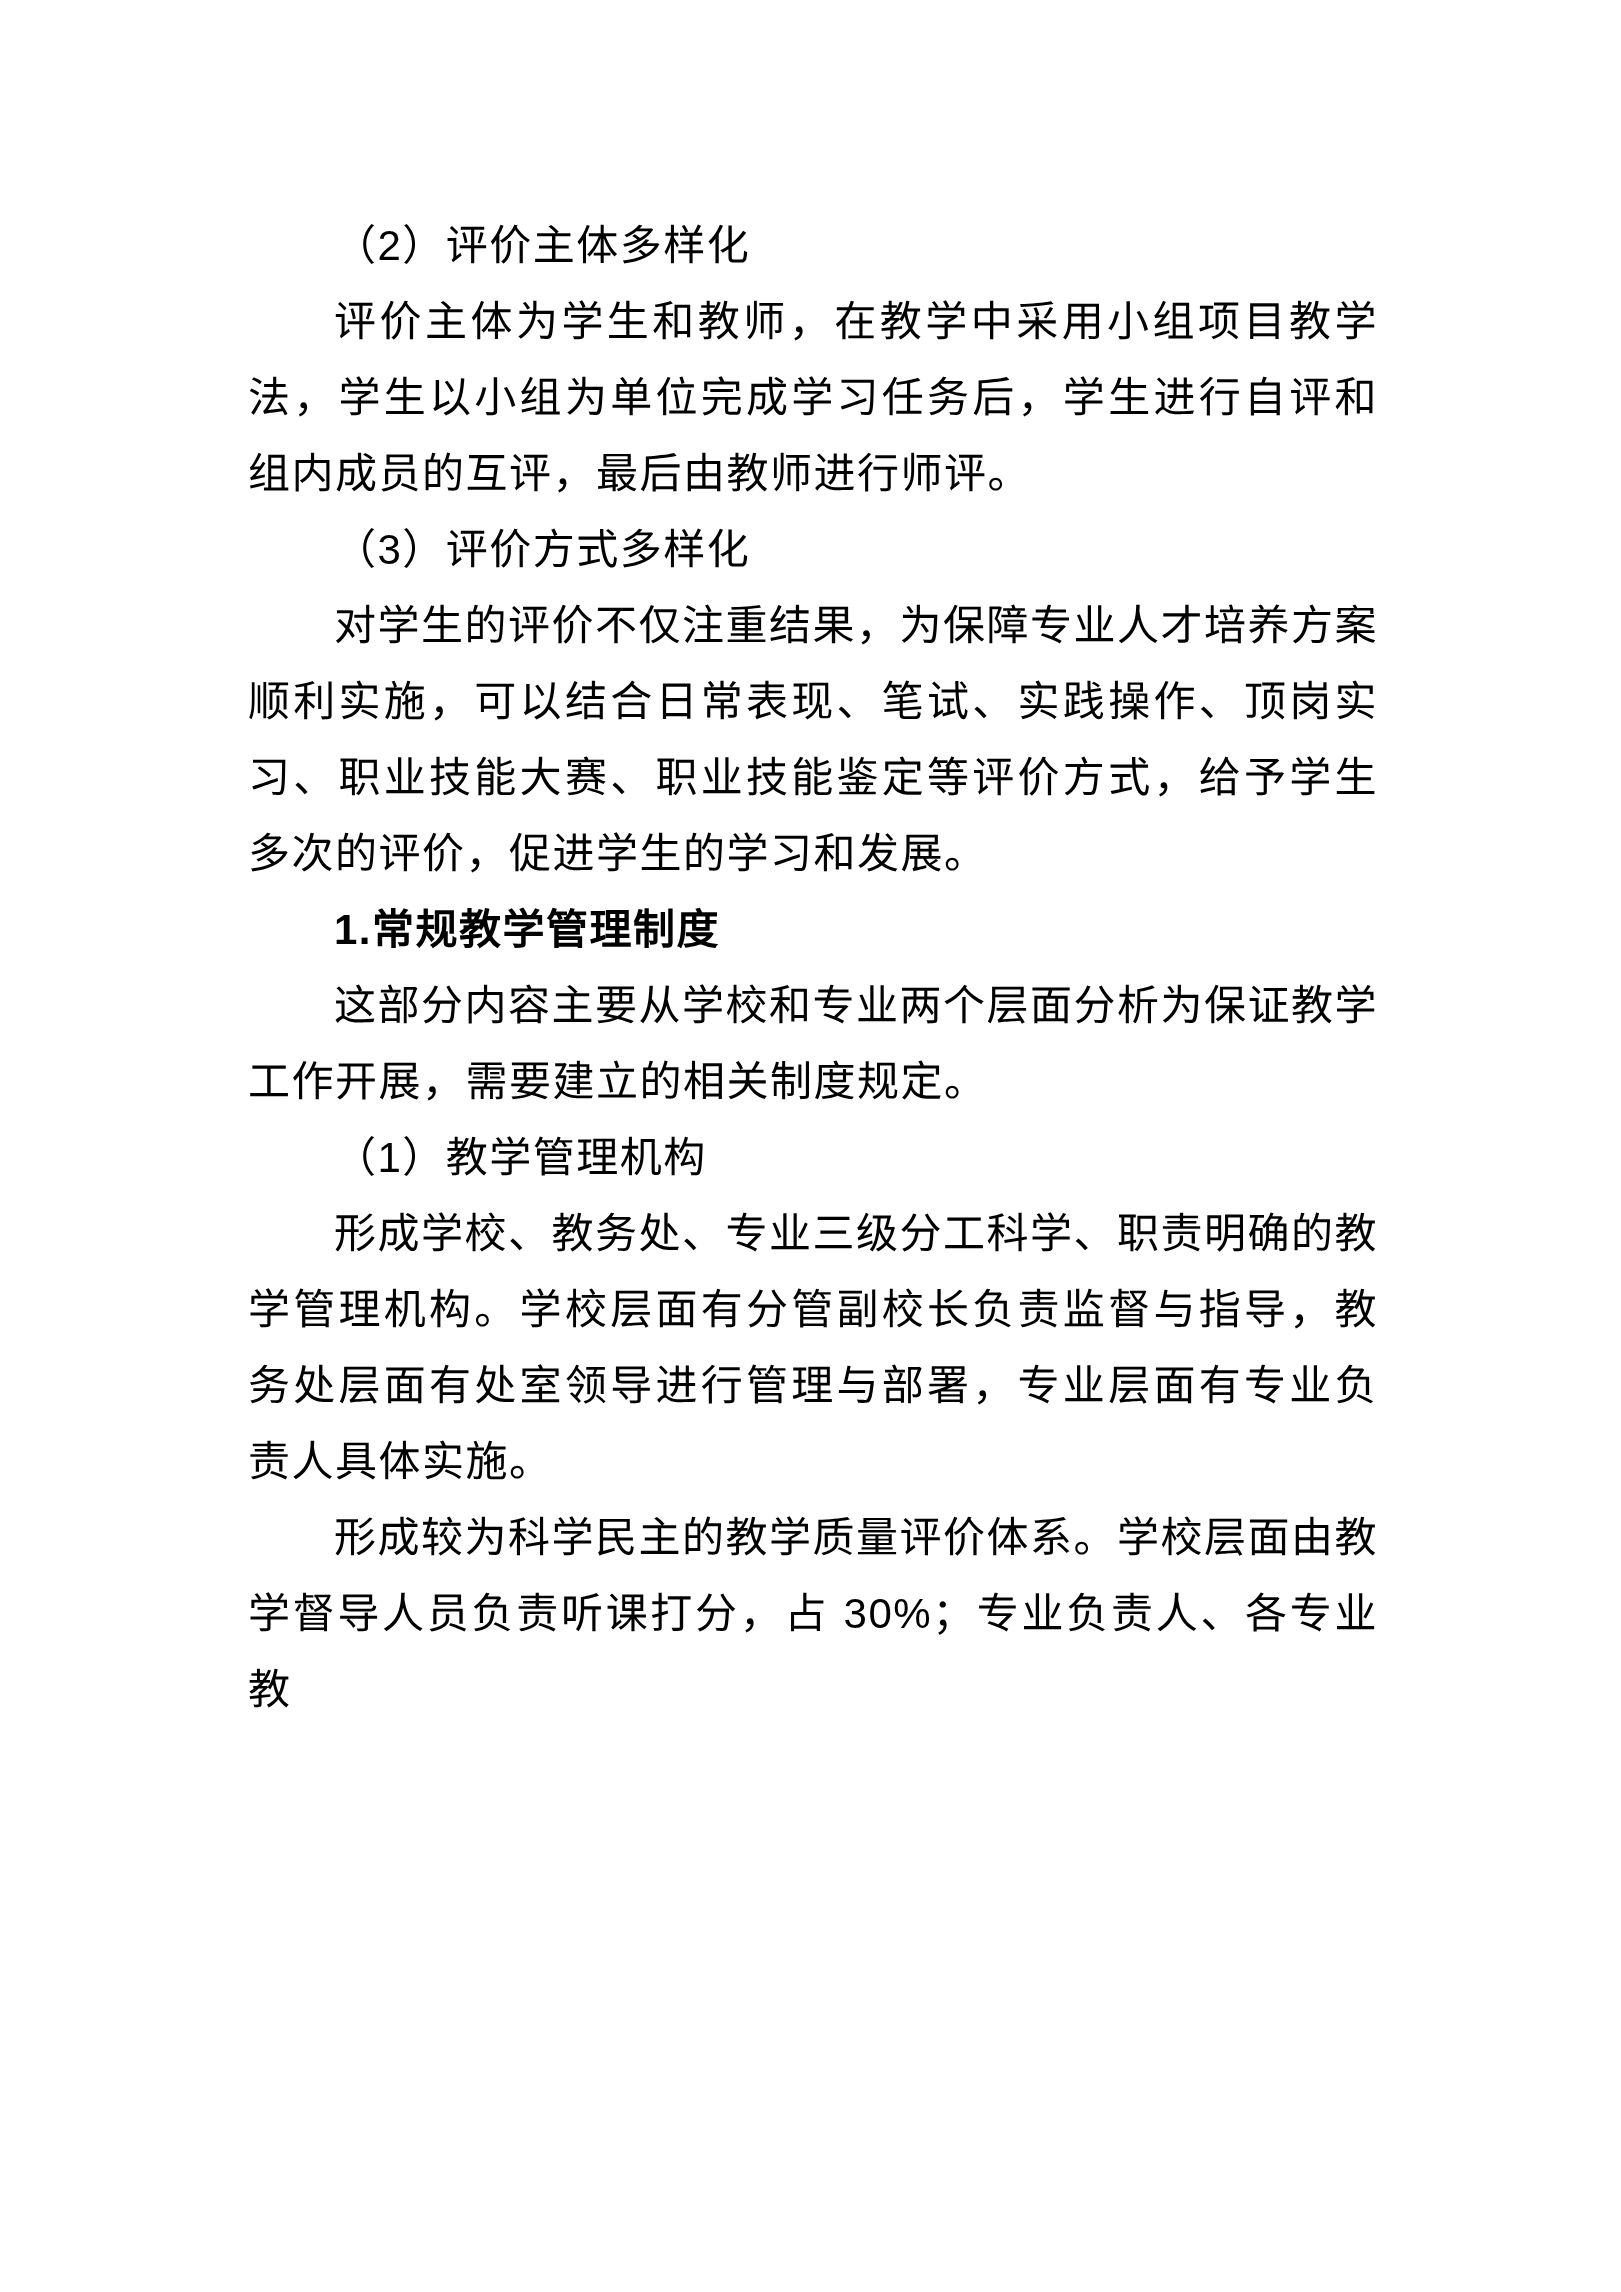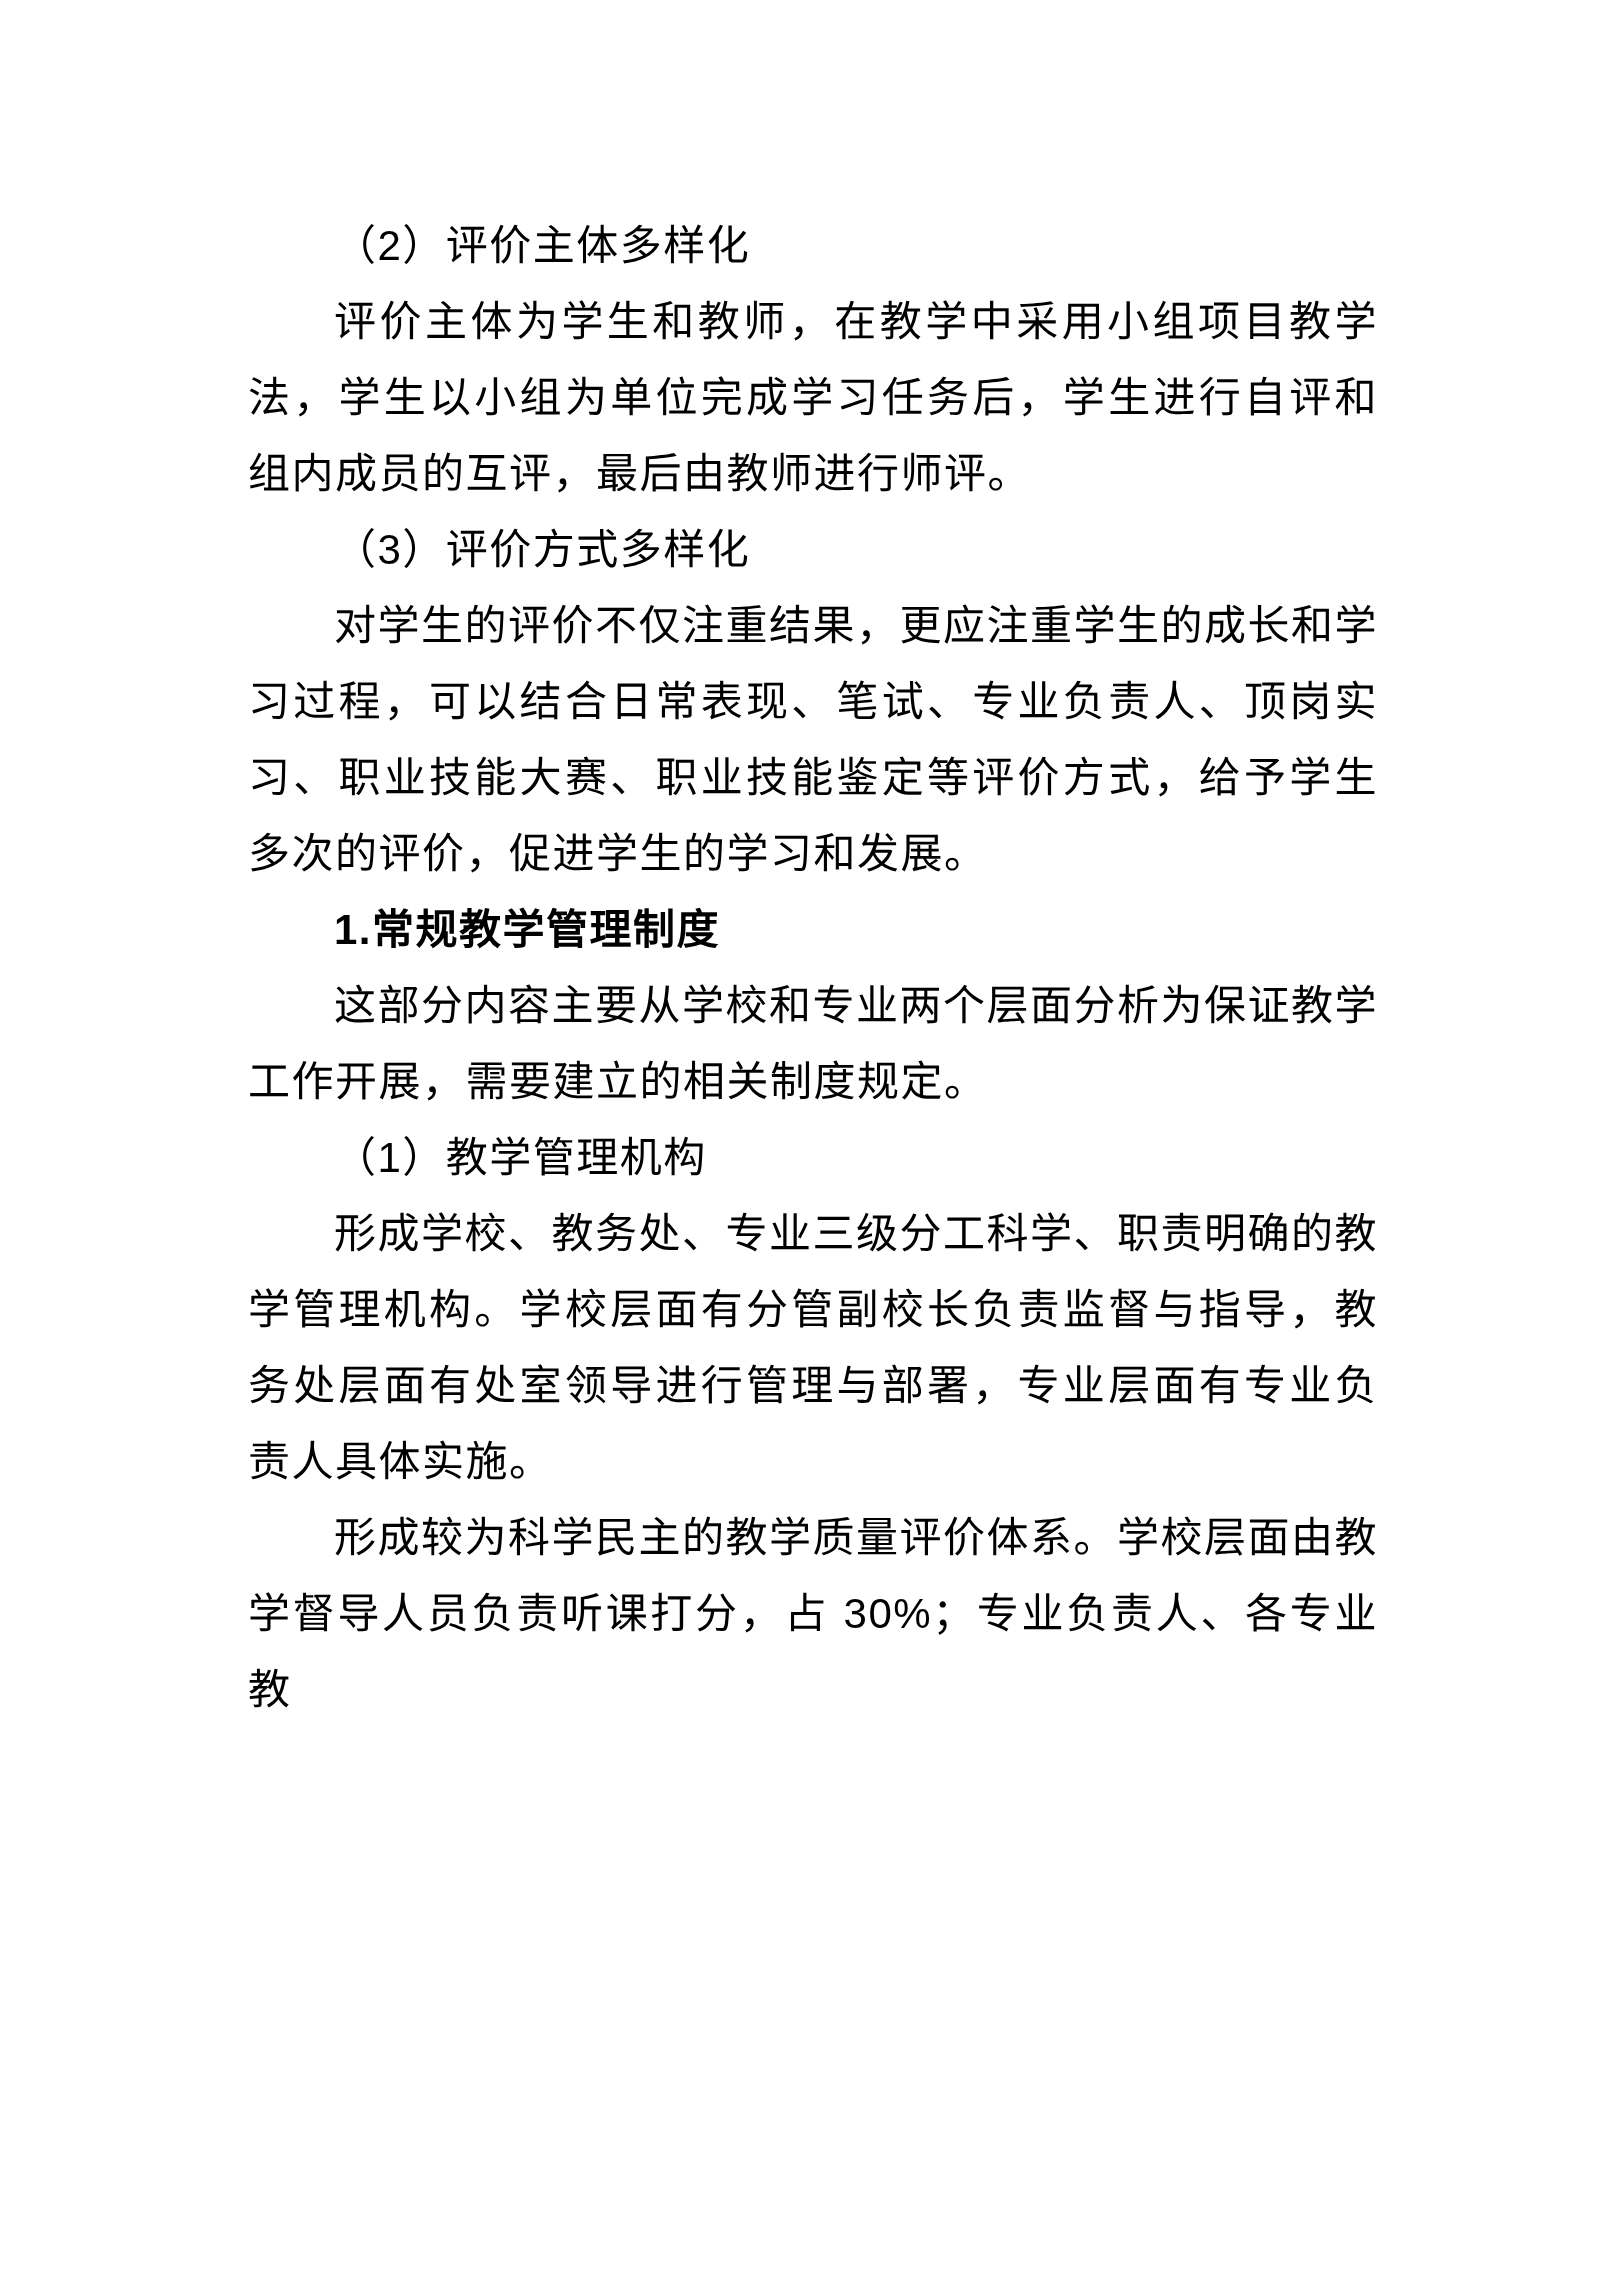--- a/index.html
+++ b/index.html
@@ -52,21 +52,21 @@
   }
 </style>
 </head>
 <body>
 
 <div class="page">
   <main class="content">
     <p class="para">（2）评价主体多样化</p>
     <p class="para">评价主体为学生和教师，在教学中采用小组项目教学法，学生以小组为单位完成学习任务后，学生进行自评和组内成员的互评，最后由教师进行师评。</p>
     <p class="para">（3）评价方式多样化</p>
-    <p class="para">对学生的评价不仅注重结果，更应注重学生的成长和学习过程，可以结合日常表现、笔试、专业负责人、顶岗实习、职业技能大赛、职业技能鉴定等评价方式，给予学生多次的评价，促进学生的学习和发展。</p>
+    <p class="para">对学生的评价不仅注重结果，为保障专业人才培养方案顺利实施，可以结合日常表现、笔试、实践操作、顶岗实习、职业技能大赛、职业技能鉴定等评价方式，给予学生多次的评价，促进学生的学习和发展。</p>
     <p class="para bold">1.常规教学管理制度</p>
     <p class="para">这部分内容主要从学校和专业两个层面分析为保证教学工作开展，需要建立的相关制度规定。</p>
     <p class="para">（1）教学管理机构</p>
     <p class="para">形成学校、教务处、专业三级分工科学、职责明确的教学管理机构。学校层面有分管副校长负责监督与指导，教务处层面有处室领导进行管理与部署，专业层面有专业负责人具体实施。</p>
     <p class="para">形成较为科学民主的教学质量评价体系。学校层面由教学督导人员负责听课打分，占 30%；专业负责人、各专业教</p>
   </main>
   <footer class="page-footer">
     <span class="page-number">25</span>
   </footer>
 </div>

